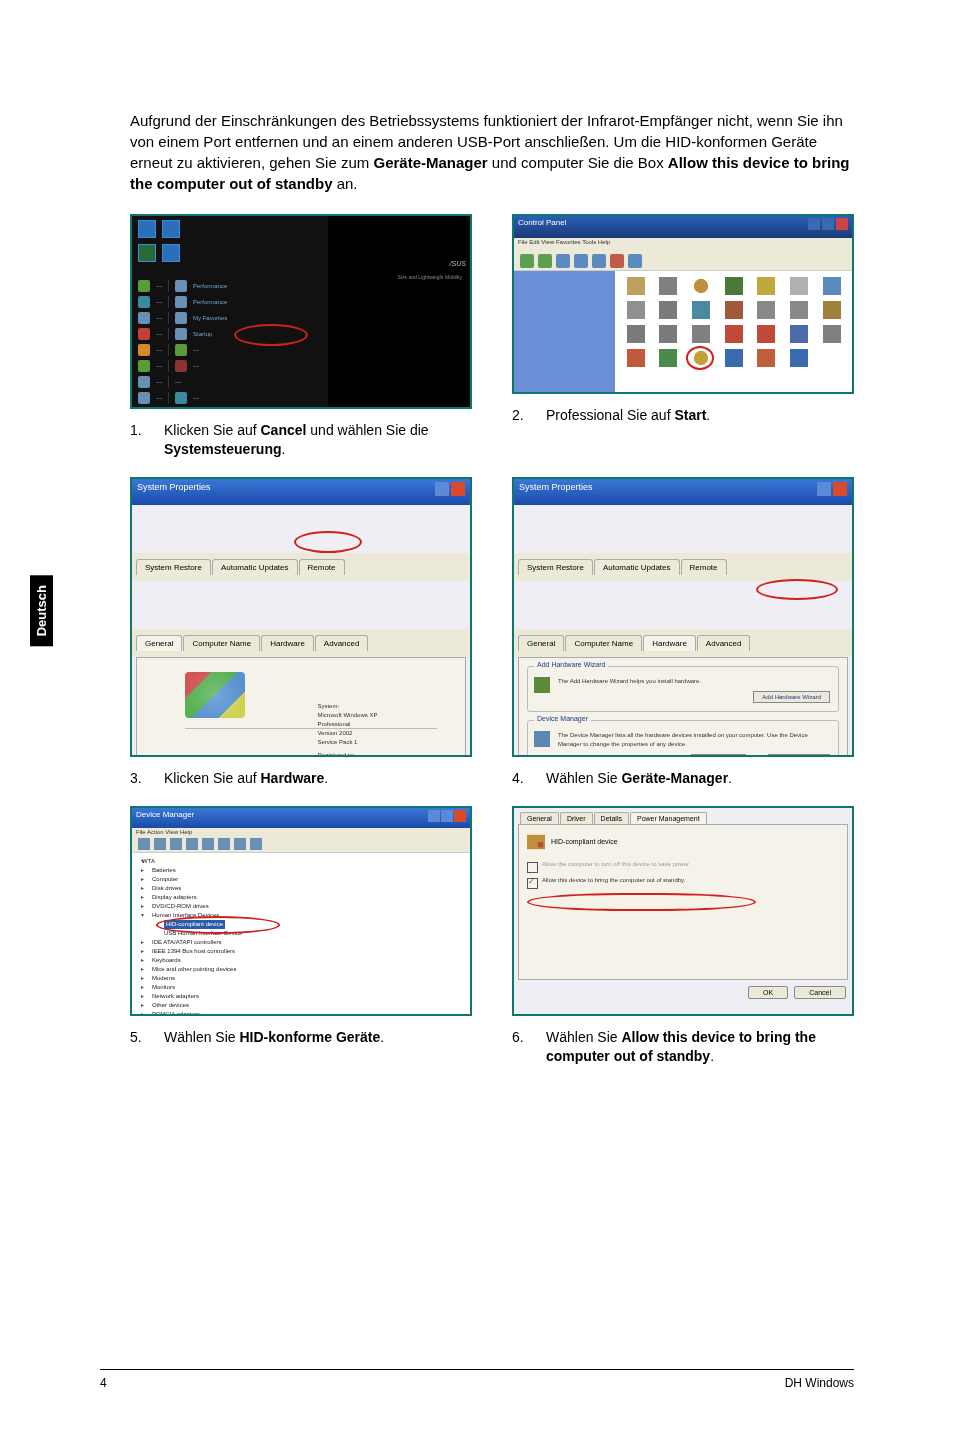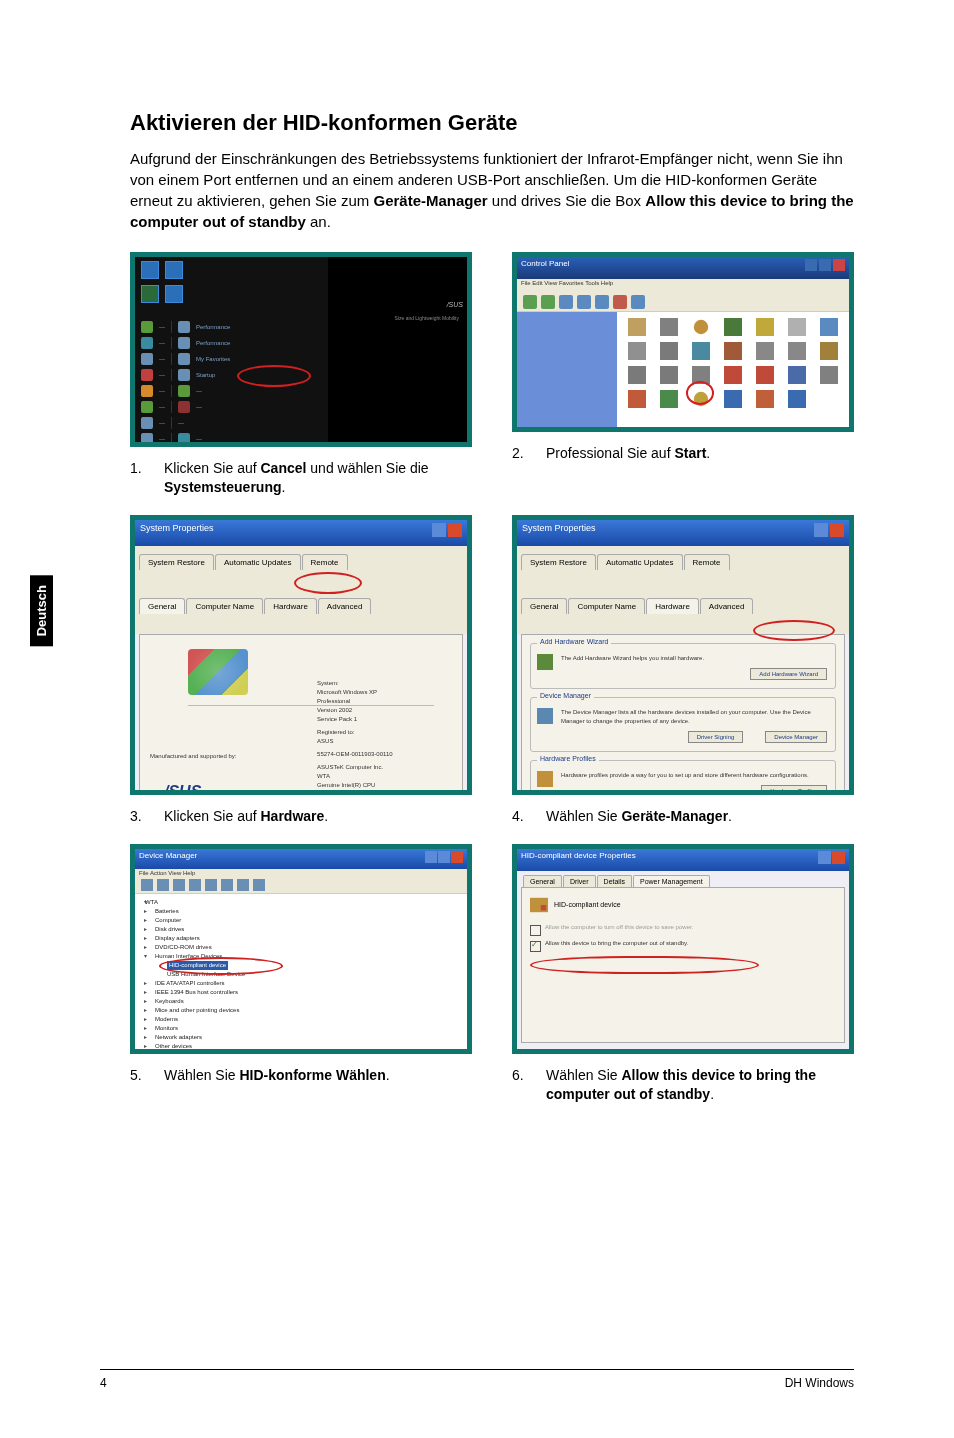--- a/index.html
+++ b/index.html
@@ -40,21 +40,21 @@
     text-orientation: mixed;
     padding: 10px 4px;
     transform: rotate(180deg);
   }
   .cols {
     display: flex;
     gap: 40px;
   }
   .col { flex: 1; }
   .screenshot {
-    border: 5px solid #0f766e;
+    border: 2px solid #0f766e;
     margin-bottom: 12px;
     background: #e8e8f0;
     width: 100%;
     box-sizing: border-box;
     overflow: hidden;
   }
   .ss1 { height: 195px; background:#000; position:relative; }
   .ss2 { height: 180px; }
   .ss3 { height: 280px; background:#efeef4; position:relative; }
   .ss4 { height: 280px; background:#efeef4; position:relative; }
@@ -124,21 +124,21 @@
   .ss2 .icgrid { display:grid; grid-template-columns:repeat(7,1fr); gap:6px 4px;}
   .ss2 .cpic { width:18px;height:18px; margin:0 auto;}
   .ss2 .cpic svg{width:100%;height:100%;}
   .ss2 .red-circ { position:absolute; left:51%; bottom:22px; width:24px;height:20px; border:2px solid #d02020; border-radius:50%;}
 
   
   .sysprop .titlebar { height:20px; background:linear-gradient(#3a78d8,#1a4aa8); color:#fff; font-size:9px; padding:3px 5px; display:flex; justify-content:space-between;}
   .sysprop .winbtns span{display:inline-block;width:14px;height:14px;margin-left:2px;}
   .sysprop .winbtns .cls{background:#d84a2a;}
   .sysprop .winbtns .hlp{background:#5a8ad8;}
-  .sysprop .tabs { display:flex; height:28px; font-size:8px; background:#ece9d8; align-items:flex-start; padding:8px 4px;}
+  .sysprop .tabs { display:flex; height:28px; font-size:8px; background:#ece9d8; align-items:center; padding:0 4px;margin-top:48px;}
   .sysprop .tabrow2 {border-top:none;}
   .sysprop .tab { padding:3px 8px; background:#ece9d8; border:1px solid #aaa; border-bottom:none; margin-right:1px; border-radius:3px 3px 0 0; position:relative;}
   .sysprop .tab.active { background:#f5f3e9; z-index:2;}
   .sysprop .panel { background:#f5f3e9; border:1px solid #aaa; margin:0 4px 4px 4px; height:calc(100% - 82px); padding:8px; font-size:7px; color:#1a3a88; position:relative;}
   .ss3 .red-oval3 { position:absolute; left:48%; top:52px; width:64px; height:18px; border:2px solid #d02020; border-radius:50%;}
 
   
   .ss3 .wlogo { width:60px; height:46px; background:linear-gradient(135deg,#c44 0 25%,#4a4 0 50%,#48c 0 75%,#cc4 0); margin:6px 0 10px 40px; border-radius:4px; opacity:.9; position:relative;}
   .ss3 .wlogo::before{content:"";position:absolute;inset:-4px;background:radial-gradient(circle,#fff3,transparent 70%);}
   .ss3 .divline { border-top:1px solid #bbb; margin:6px 20px 6px 40px;}
@@ -189,24 +189,23 @@
 
   .tiny-ic svg{width:100%;height:100%;}
 </style>
 </head>
 <body>
 
 <div class="side-tab">Deutsch</div>
 
 <div class="page">
 
-  <h2 class="heading">Aktivieren der HID-konformen Geräte</h2>
 
   <p class="intro">
-    <span>Aufgrund der Einschränkungen des Betriebssystems funktioniert der Infrarot-Empfänger nicht, wenn Sie ihn von einem Port entfernen und an einem anderen USB-Port anschließen. Um die HID-konformen Geräte erneut zu aktivieren, gehen Sie zum </span><b>Geräte-Manager</b><span> und drives Sie die Box </span><b>Allow this device to bring the computer out of standby</b><span> an.</span>
+    <span>Aufgrund der Einschränkungen des Betriebssystems funktioniert der Infrarot-Empfänger nicht, wenn Sie ihn von einem Port entfernen und an einem anderen USB-Port anschließen. Um die HID-konformen Geräte erneut zu aktivieren, gehen Sie zum </span><b>Geräte-Manager</b><span> und computer Sie die Box </span><b>Allow this device to bring the computer out of standby</b><span> an.</span>
   </p>
 
   <div class="cols">
     <div class="col">
       <div class="screenshot ss1">
         <div class="desk-left"></div>
           <div class="desk-right"></div>
         <div class="topbar">
             <span class="blue-sq"></span>
             <span class="blue-sq"></span>
@@ -546,30 +545,26 @@
           <div class="node">Monitors</div>
           <div class="node">Network adapters</div>
           <div class="node">Other devices</div>
           <div class="node">PCMCIA adapters</div>
 
         </div>
         <div class="red-oval5"></div>
       </div>
       <div class="step">
         <span class="step-num">5.</span>
-        <span class="step-text"><span>Wählen Sie </span><b>HID-konforme Wählen</b><span>.</span></span>
+        <span class="step-text"><span>Wählen Sie </span><b>HID-konforme Geräte</b><span>.</span></span>
       </div>
     </div>
 
     <div class="col">
       <div class="screenshot ss6">
-        <div class="titlebar">
-            <span>HID-compliant device Properties</span>
-            <span class="winbtns"><span class="o"></span><span class="cls"></span></span>
-          </div>
         <div class="tabs">
           <span class="tab">General</span>
           <span class="tab">Driver</span>
           <span class="tab">Details</span>
           <span class="tab active">Power Management</span>
         </div>
         <div class="panel">
           <div class="devrow">
             <span class="devic tiny-ic"><svg viewBox="0 0 10 10">
                   <rect width="10" height="8" y="1" fill="#c0903a"></rect>

